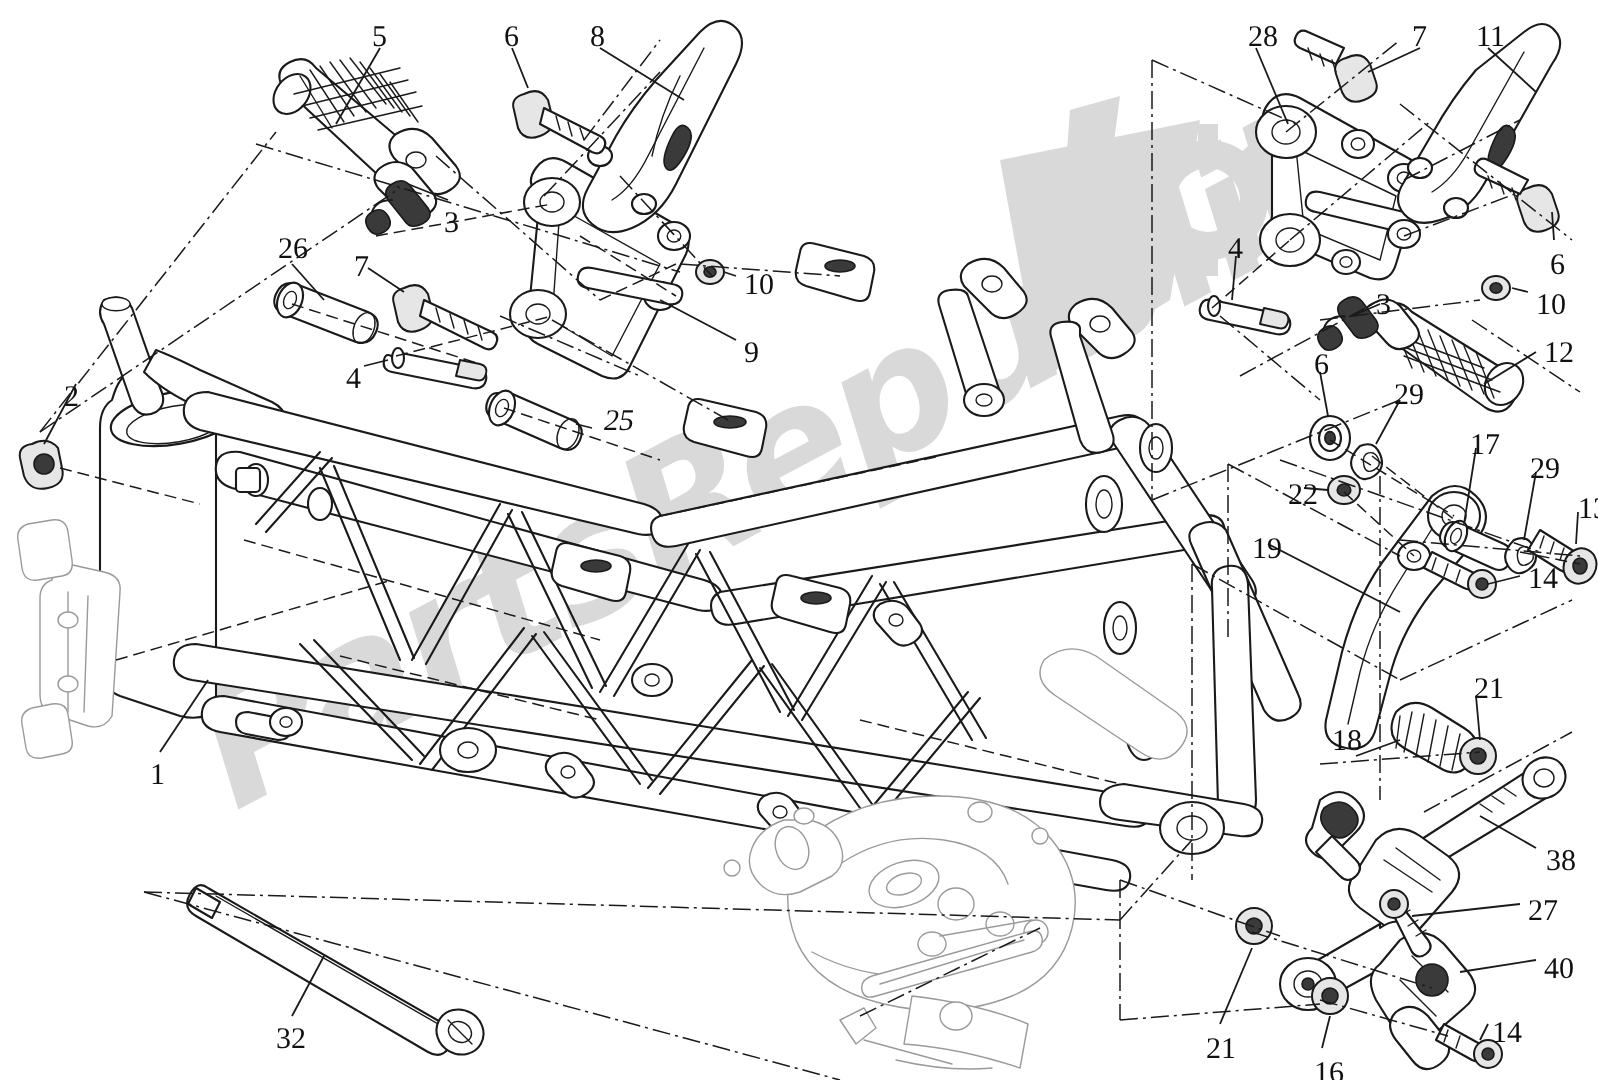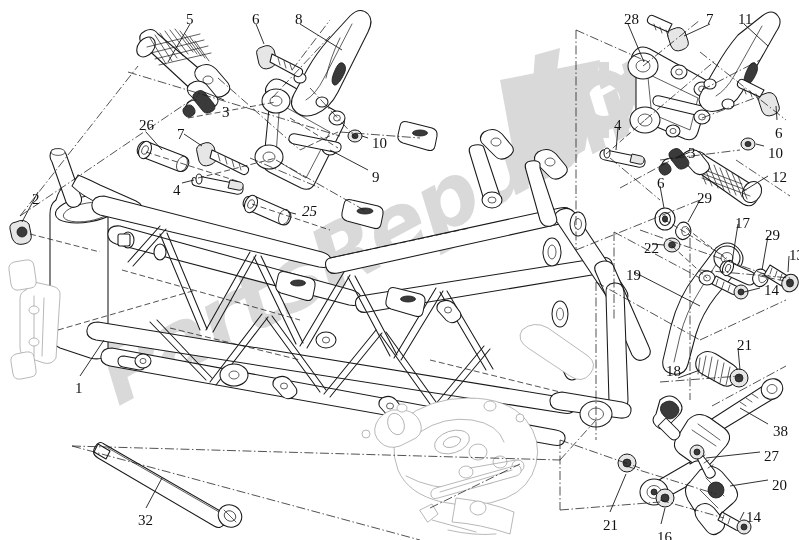--- a/index.html
+++ b/index.html
@@ -706,20 +706,20 @@
       <div class="callout" style="left: 302px; top: 204px; font-style: italic;">25</div>
       <div class="callout" style="left: 644px; top: 241px;">22</div>
       <div class="callout" style="left: 789px; top: 248px;">13</div>
       <div class="callout" style="left: 626px; top: 268px;">19</div>
       <div class="callout" style="left: 764px; top: 283px;">14</div>
       <div class="callout" style="left: 75px; top: 381px;">1</div>
       <div class="callout" style="left: 737px; top: 338px;">21</div>
       <div class="callout" style="left: 666px; top: 364px;">18</div>
       <div class="callout" style="left: 773px; top: 424px;">38</div>
       <div class="callout" style="left: 764px; top: 449px;">27</div>
-      <div class="callout" style="left: 772px; top: 478px;">20</div>
+      <div class="callout" style="left: 772px; top: 478px;">40</div>
       <div class="callout" style="left: 603px; top: 518px;">21</div>
       <div class="callout" style="left: 657px; top: 530px;">16</div>
       <div class="callout" style="left: 746px; top: 510px;">14</div>
       <div class="callout" style="left: 138px; top: 513px;">32</div>
     </div>
 
 </div>
 
 </body></html>

